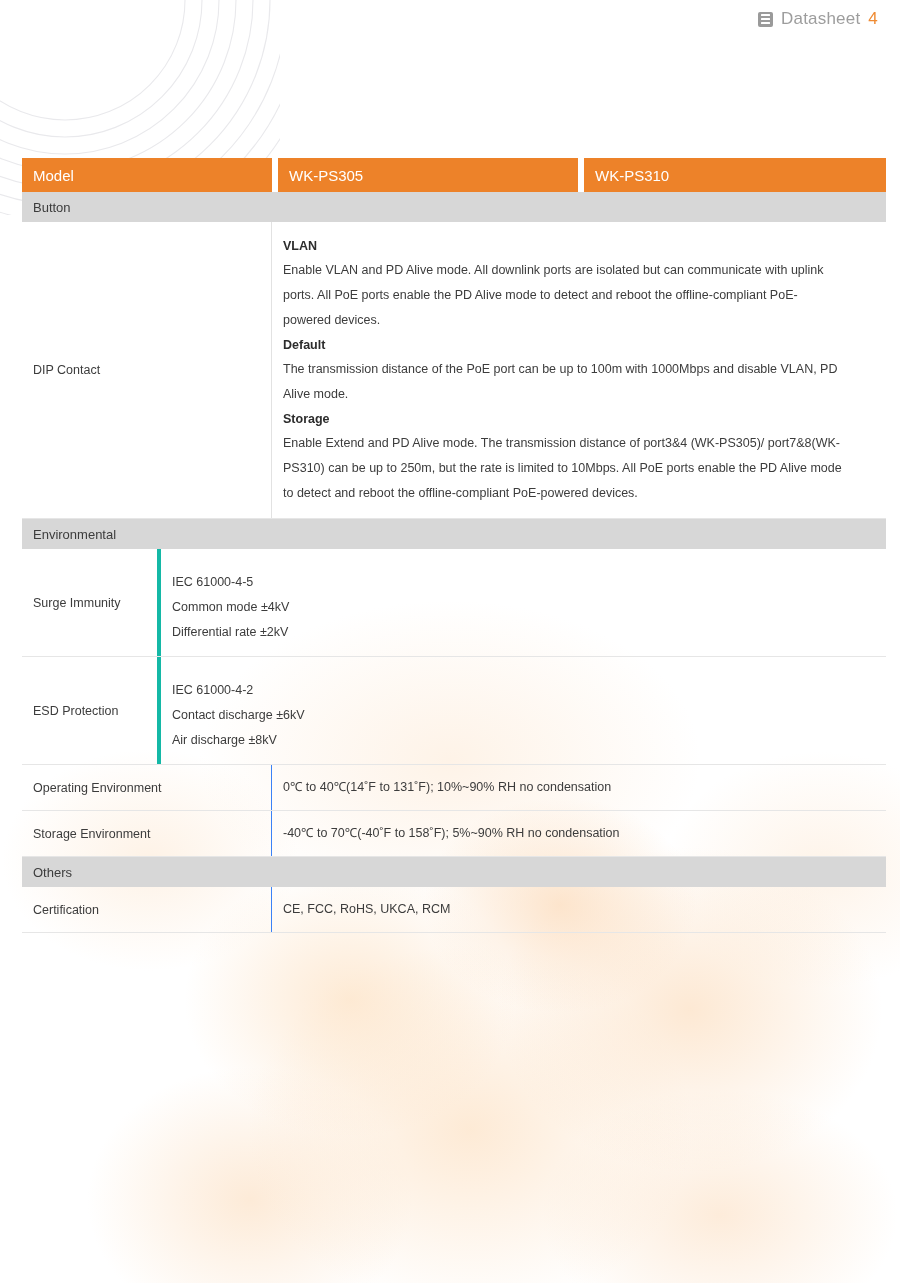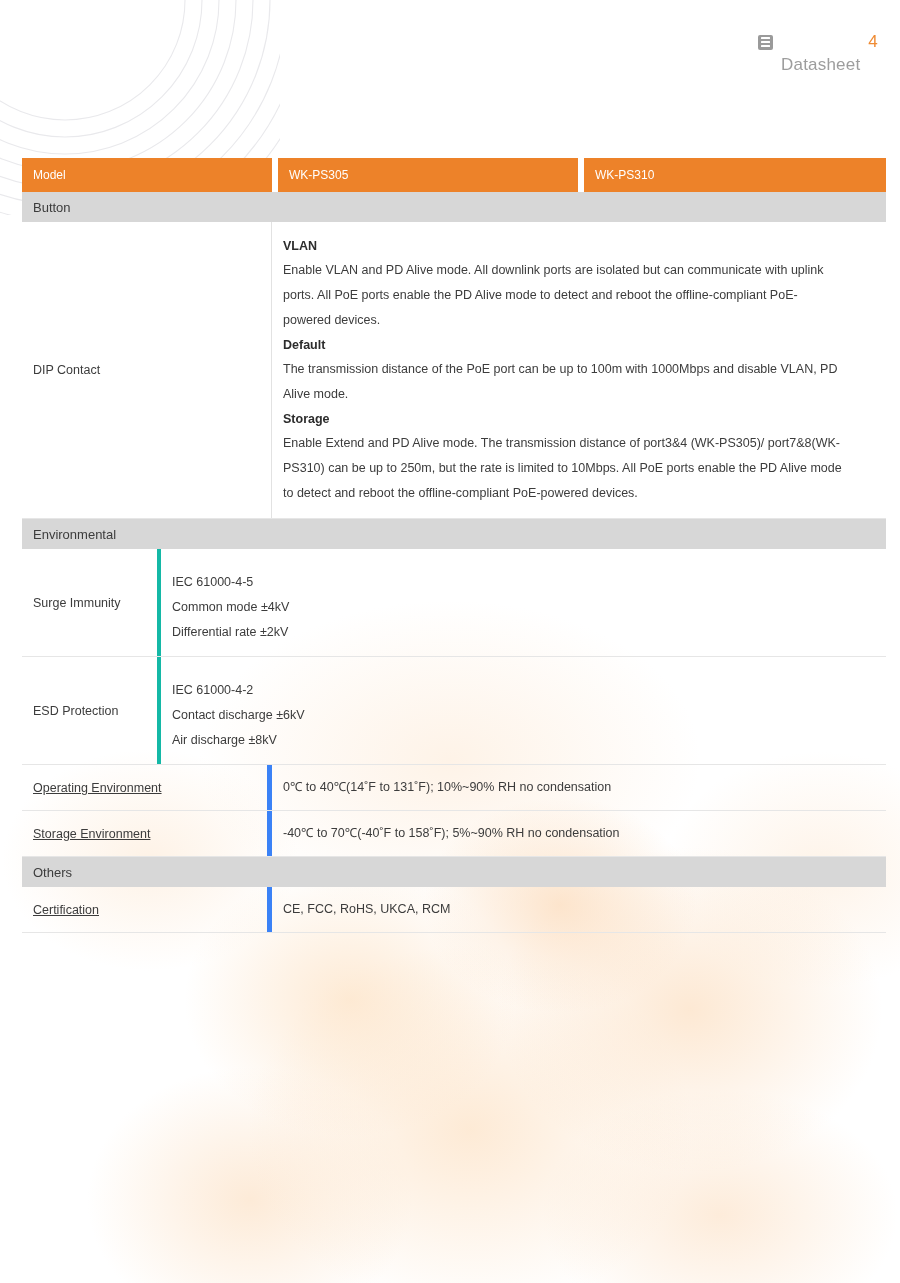--- a/index.html
+++ b/index.html
@@ -70,21 +70,20 @@
   .doc-icon i {
     display: block;
     width: 9px; height: 2px;
     background: #ffffff;
     border-radius: 0.5px;
   }
   .header-title {
     font-size: 17px;
     color: #9d9d9d;
     letter-spacing: 0.2px;
-    margin-top: 46px;
   }
   .header-page {
     font-size: 17px;
     color: #ef8b33;
     letter-spacing: 0.2px;
   }
 
   
   .spec-table {
     position: absolute;
@@ -96,21 +95,21 @@
     color: #3c3c3c;
   }
 
   .row { display: flex; width: 100%; }
 
   
   .head-row { height: 34px; }
   .head-cell {
     background: #ed8229;
     color: #ffffff;
-    font-size: 12px;
+    font-size: 15px;
     display: flex;
     align-items: center;
     padding-left: 11px;
   }
   .head-c1 { width: 250px; }
   .head-gap { width: 6px; background: #ffffff; }
   .head-c2 { width: 300px; }
   .head-c3 { flex: 1; }
 
   
@@ -128,23 +127,22 @@
   .data-row {
     border-bottom: 1px solid #e6e6e6;
     display: flex;
     align-items: stretch;
   }
   .label-cell {
     width: 250px;
     display: flex;
     align-items: center;
     padding: 10px 11px;
-    border-right: 5px solid #3b82f6;
-    color: #3c3c3c;
-    text-decoration: underline;
+    border-right: 1px solid #3b82f6;
+    color: #3c3c3c;
   }
   .value-cell {
     flex: 1;
     padding: 10px 0 10px 11px;
     line-height: 25px;
     color: #3c3c3c;
   }
 
   
   .dip-row { border-bottom: 1px solid #e6e6e6; display: flex; }

